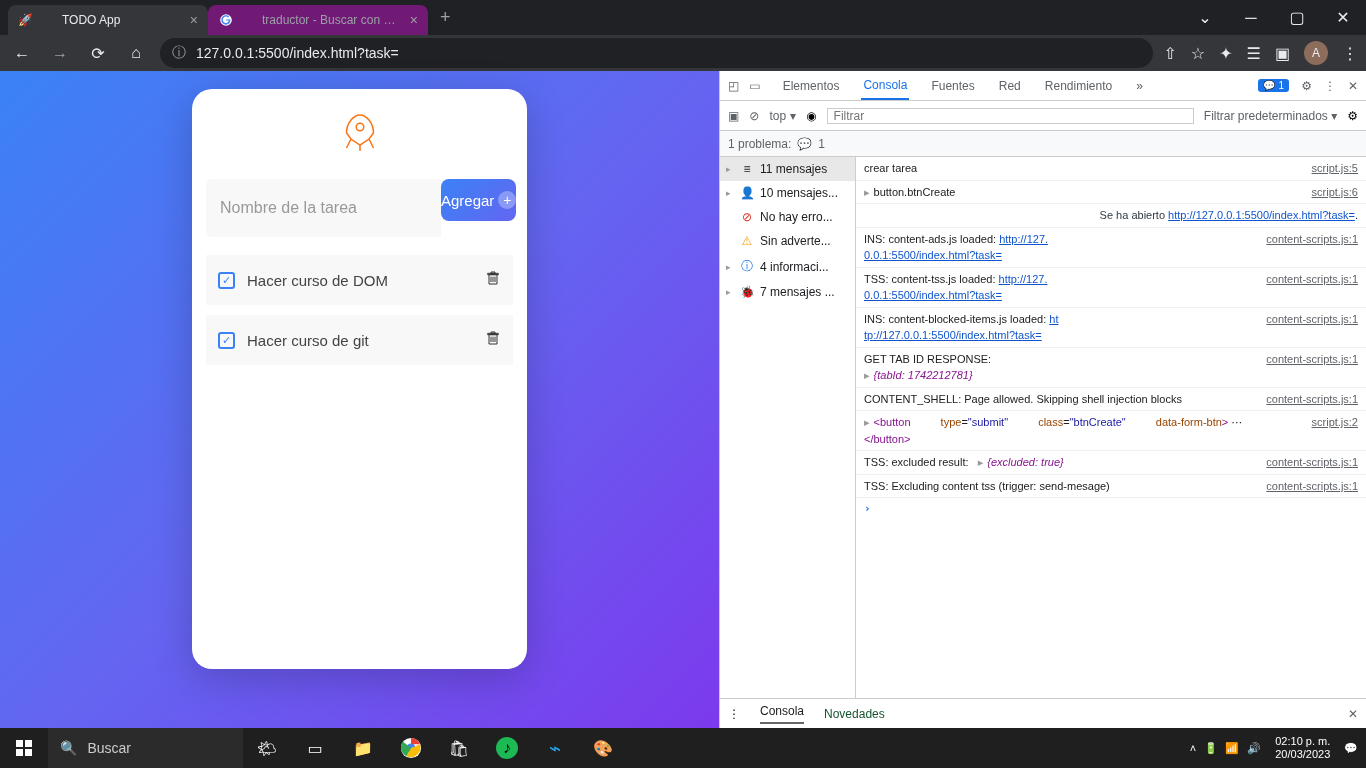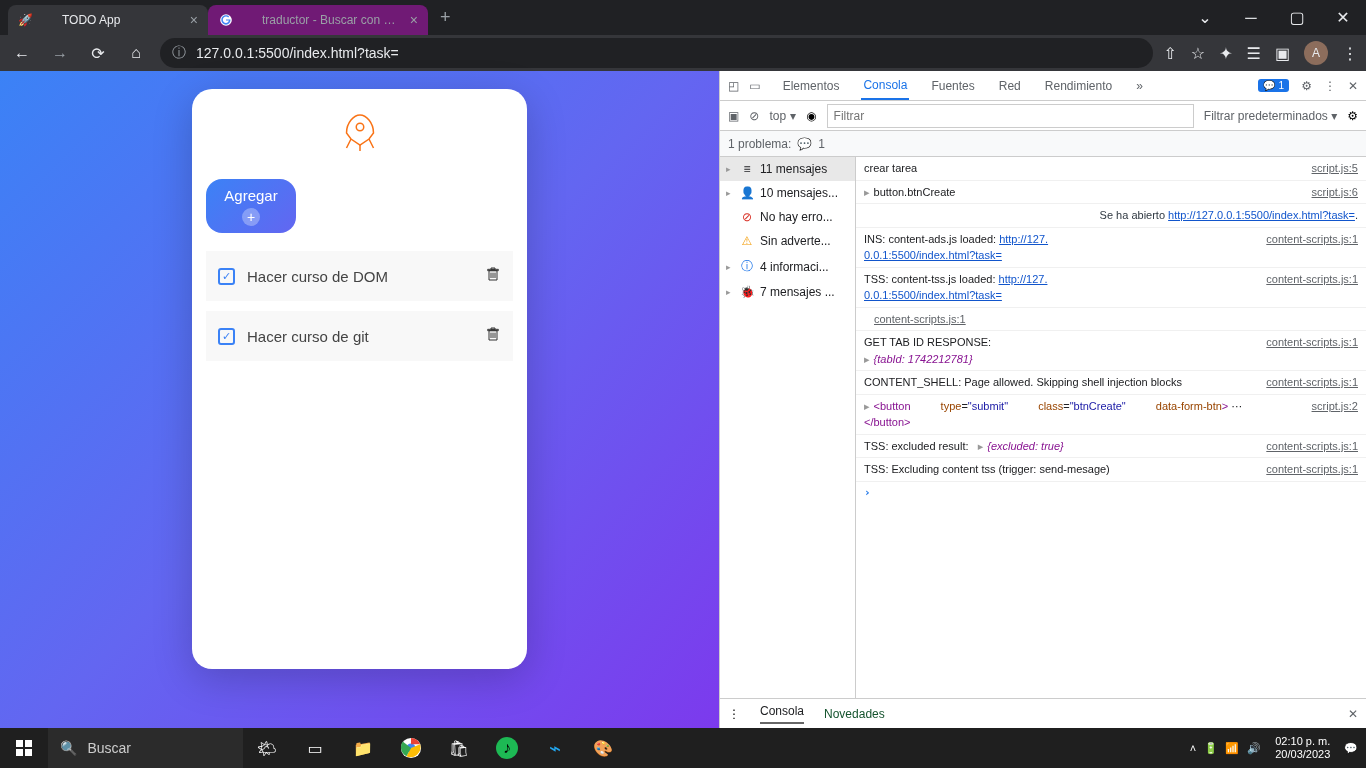--- a/index.html
+++ b/index.html
@@ -29,21 +29,21 @@
 
 .content { display: flex; height: calc(768px - 35px - 36px - 40px); }
 .page-area { flex: 1; background: linear-gradient(135deg, #3b82f6 0%, #6366f1 50%, #7c3aed 100%); display: flex; align-items: flex-start; justify-content: center; padding-top: 18px; }
 
 .todo-card { width: 335px; height: 580px; background: #fff; border-radius: 20px; box-shadow: 0 10px 40px rgba(0,0,0,0.2); padding: 20px 14px 14px 14px; display: flex; flex-direction: column; }
 .rocket { text-align: center; margin-bottom: 18px; }
 .rocket svg { width: 48px; height: 48px; }
 .input-row { display: flex; gap: 0; margin-bottom: 18px; }
 .task-input { flex: 1; border: none; background: #f8f8f8; padding: 0 14px; height: 58px; font-size: 16px; color: #555; border-radius: 6px 0 0 6px; outline: none; }
 .task-input::placeholder { color: #999; font-weight: 300; }
-.add-btn { width: 90px; height: 54px; border: none; background: linear-gradient(135deg, #3b82f6, #6366f1); color: #fff; border-radius: 16px; font-size: 15px; cursor: pointer; display: flex; flex-direction: column; align-items: center; justify-content: center; gap: 4px; }
+.add-btn { width: 90px; height: 42px; border: none; background: linear-gradient(135deg, #3b82f6, #6366f1); color: #fff; border-radius: 8px; font-size: 15px; cursor: pointer; display: flex; flex-direction: row; align-items: center; justify-content: center; gap: 4px; }
 .add-btn-plus { width: 18px; height: 18px; border-radius: 50%; background: rgba(255,255,255,0.3); display: flex; align-items: center; justify-content: center; font-size: 14px; }
 
 .task-list { flex: 1; overflow-y: auto; overflow-x: auto; position: relative; }
 .task-item { display: flex; align-items: center; background: #f8f8f8; padding: 14px 12px; margin-bottom: 10px; gap: 12px; }
 .task-check { width: 17px; height: 17px; border: 2px solid #3b82f6; border-radius: 3px; display: flex; align-items: center; justify-content: center; color: #3b82f6; font-size: 11px; cursor: pointer; }
 .task-text { flex: 1; font-size: 15px; font-weight: 300; color: #444; }
 .task-delete { cursor: pointer; color: #333; }
 
 
 .task-list::-webkit-scrollbar { width: 14px; height: 14px; }
@@ -56,21 +56,21 @@
 .dt-tabs { display: flex; align-items: center; height: 30px; border-bottom: 1px solid #ccc; padding: 0 8px; gap: 20px; }
 .dt-tab-icons { display: flex; gap: 10px; color: #5f6368; }
 .dt-tab { color: #5f6368; cursor: pointer; padding: 6px 2px; }
 .dt-tab.active { color: #1a73e8; border-bottom: 2px solid #1a73e8; margin-bottom: -1px; }
 .dt-tabs-right { margin-left: auto; display: flex; align-items: center; gap: 12px; color: #5f6368; }
 .issue-badge { background: #1a73e8; color: #fff; border-radius: 3px; padding: 1px 5px; font-size: 10px; display: inline-flex; align-items: center; gap: 3px;}
 
 .dt-filter { display: flex; align-items: center; height: 30px; border-bottom: 1px solid #ccc; padding: 0 8px; gap: 10px; }
 .dt-filter-icons { display: flex; gap: 10px; color: #5f6368; }
 .dt-filter-ctx { display: flex; align-items: center; gap: 4px; color: #5f6368; }
-.dt-filter input { flex: 1; border: 1px solid #ccc; padding: 2px 6px; font-size: 12px; height: 24px; }
+.dt-filter input { flex: 1; border: 1px solid #ccc; padding: 2px 6px; font-size: 12px; height: 16px; }
 .dt-levels { color: #5f6368; }
 
 .dt-problems { display: flex; align-items: center; height: 26px; border-bottom: 1px solid #ccc; padding: 0 8px; gap: 6px; background: #f8f9fa; font-size: 12px; color: #5f6368;}
 
 .dt-body { flex: 1; display: flex; overflow: hidden; }
 .dt-sidebar { width: 136px; border-right: 1px solid #ccc; overflow-y: auto; }
 .dt-side-item { display: flex; align-items: center; gap: 6px; padding: 5px 6px; font-size: 12px; color: #202124; cursor: pointer; }
 .dt-side-item:first-child { background: #e8e8e8; }
 .dt-side-icon { width: 14px; text-align: center; }
 .dt-side-caret { color: #999; font-size: 9px; width: 8px;}
@@ -159,20 +159,21 @@
   <div class="page-area">
     <div class="todo-card">
       <div class="rocket">
         <svg viewBox="0 0 64 64" fill="none" stroke="#f97316" stroke-width="2">
           <path d="M32 8 C40 8 50 18 50 32 L44 40 L32 48 L20 40 L14 32 C14 18 24 8 32 8 Z"></path>
           <circle cx="32" cy="24" r="5"></circle>
           <path d="M20 40 L14 52 M44 40 L50 52 M32 48 L32 56"></path>
         </svg>
       </div>
       <div class="input-row">
+        <input class="task-input" type="text" placeholder="Nombre de la tarea" style="">
         <button class="add-btn">
           <span>Agregar</span>
           <span class="add-btn-plus">+</span>
         </button>
       </div>
       <div class="task-list">
         <div class="task-item">
           <span class="task-check">✓</span>
           <span class="task-text">Hacer curso de DOM</span>
           <span class="task-delete">
@@ -281,20 +282,21 @@
           </div>
         <div class="log">
             <span class="log-msg"><span>INS: content-ads.js loaded:</span> <a>http://127.<br>0.0.1:5500/index.html?task=</a></span>
             <span class="log-src">content-scripts.js:1</span>
           </div>
         <div class="log">
             <span class="log-msg"><span>TSS: content-tss.js loaded:</span> <a>http://127.<br>0.0.1:5500/index.html?task=</a></span>
             <span class="log-src">content-scripts.js:1</span>
           </div>
         <div class="log">
+            <span class="log-msg"><span>INS: content-blocked-items.js loaded:</span> <a>ht<br>tp://127.0.0.1:5500/index.html?task=</a></span>
             <span class="log-src">content-scripts.js:1</span>
           </div>
         <div class="log">
             <span class="log-msg"><span>GET TAB ID RESPONSE:</span><br><span class="log-caret">▸</span><span class="obj-preview">{tabId: 1742212781}</span></span>
             <span class="log-src">content-scripts.js:1</span>
           </div>
         <div class="log">
             <span class="log-msg">CONTENT_SHELL: Page allowed. Skipping shell injection blocks</span>
             <span class="log-src">content-scripts.js:1</span>
           </div>

